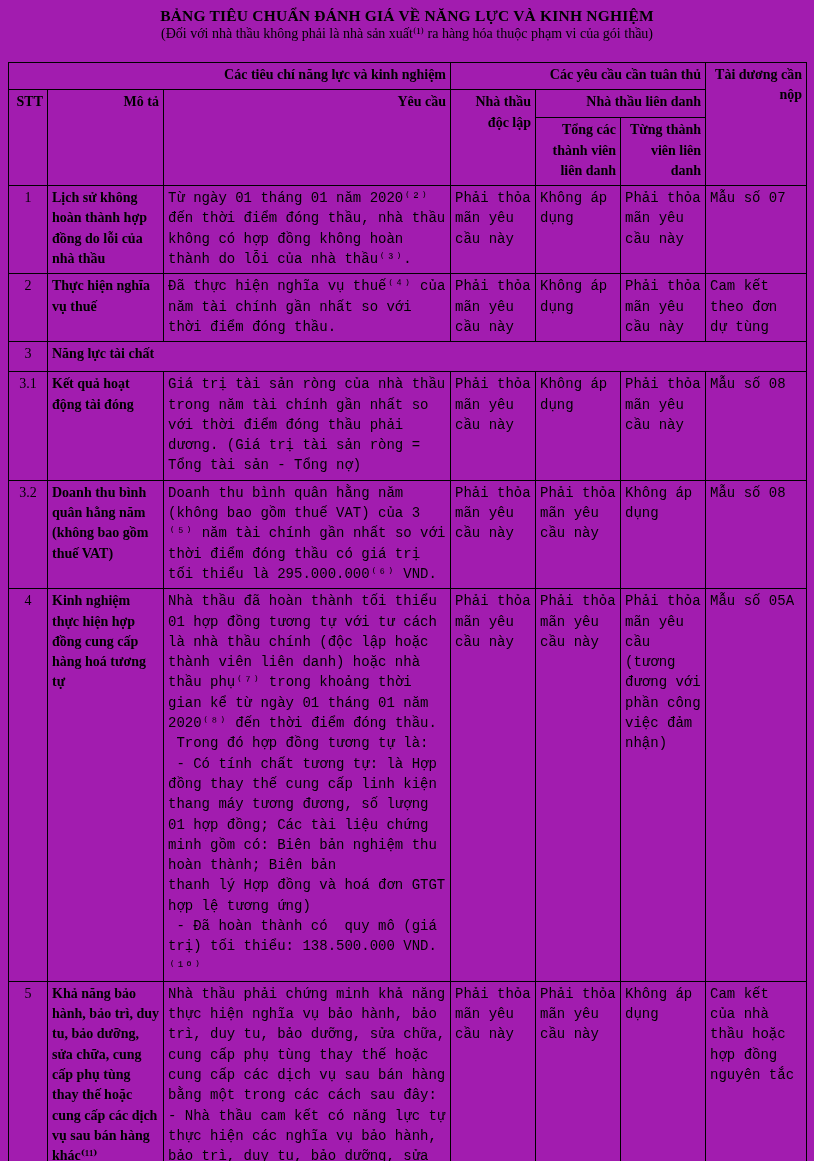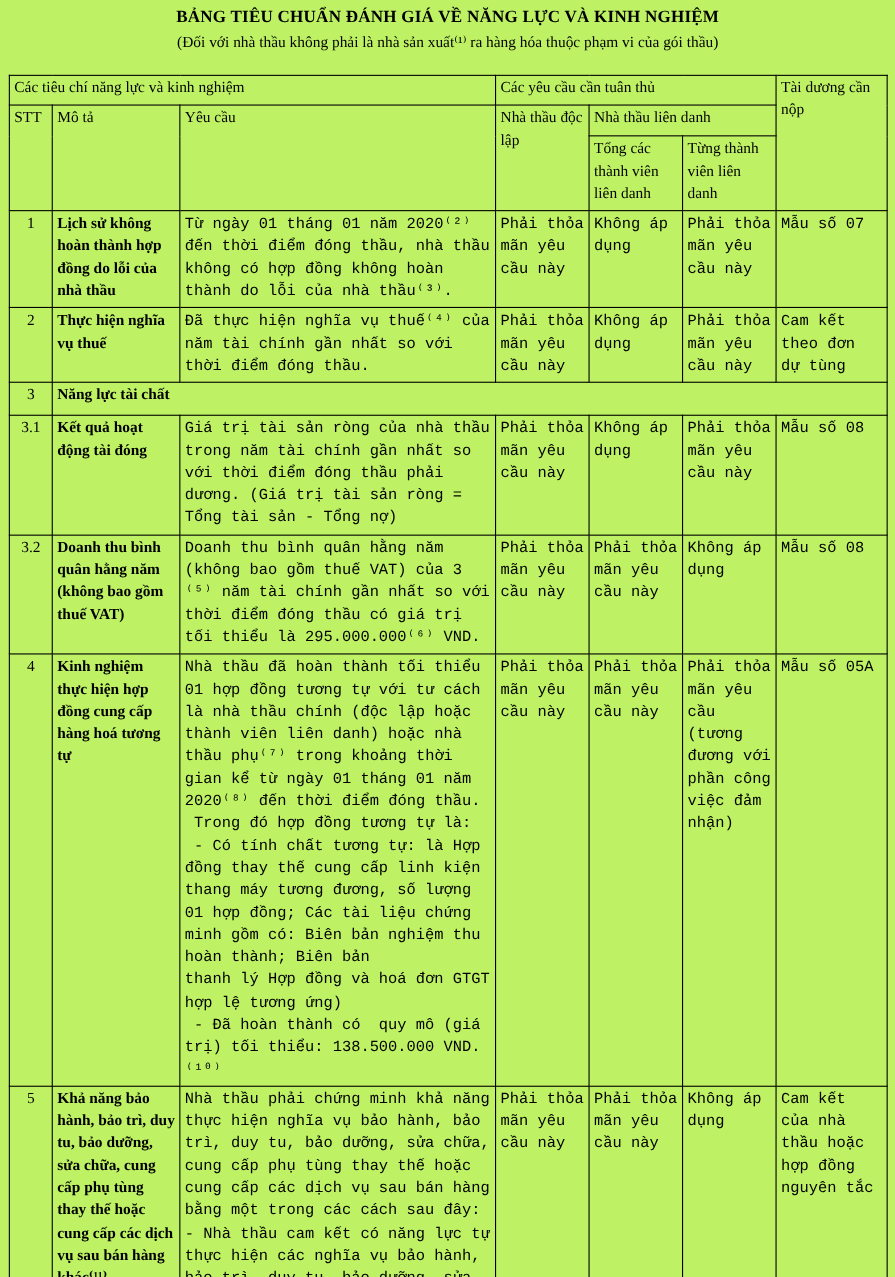--- a/index.html
+++ b/index.html
@@ -5,54 +5,54 @@
   html, body {
     margin: 0;
     padding: 0;
     background: #ffffff;
     color: #000000;
     font-family: "Liberation Serif", "DejaVu Serif", serif;
   }
   .page {
     width: 814px;
     height: 1161px;
-    background: #bef264;
+    background: #a21caf;
     overflow: hidden;
   }
   .doc-title {
     text-align: center;
     font-weight: bold;
     font-size: 15.5px;
     padding-top: 7px;
     letter-spacing: 0.2px;
   }
   .doc-subtitle {
     text-align: center;
     font-size: 14px;
-    margin-top: 6px;
+    margin-top: 0;
   }
   table.criteria {
     border-collapse: collapse;
     table-layout: fixed;
     width: 798px;
     margin: 20px 8px 0 8px;
   }
   table.criteria th,
   table.criteria td {
     border: 1px solid #000000;
     vertical-align: top;
     padding: 2px 4px 4px 4px;
     font-size: 14px;
     line-height: 1.45;
     overflow: hidden;
     word-wrap: break-word;
   }
   table.criteria th {
-    font-weight: normal;
-    text-align: left;
+    font-weight: bold;
+    text-align: right;
   }
   td.stt { text-align: center; }
   td.mota { font-weight: bold; }
   td.section-label { font-weight: bold; }
   td.yeucau, td.req, td.doc { white-space: pre-line; font-family: Liberation Mono, monospace; }
 </style>
 </head>
 <body>
 
 <div class="page">

